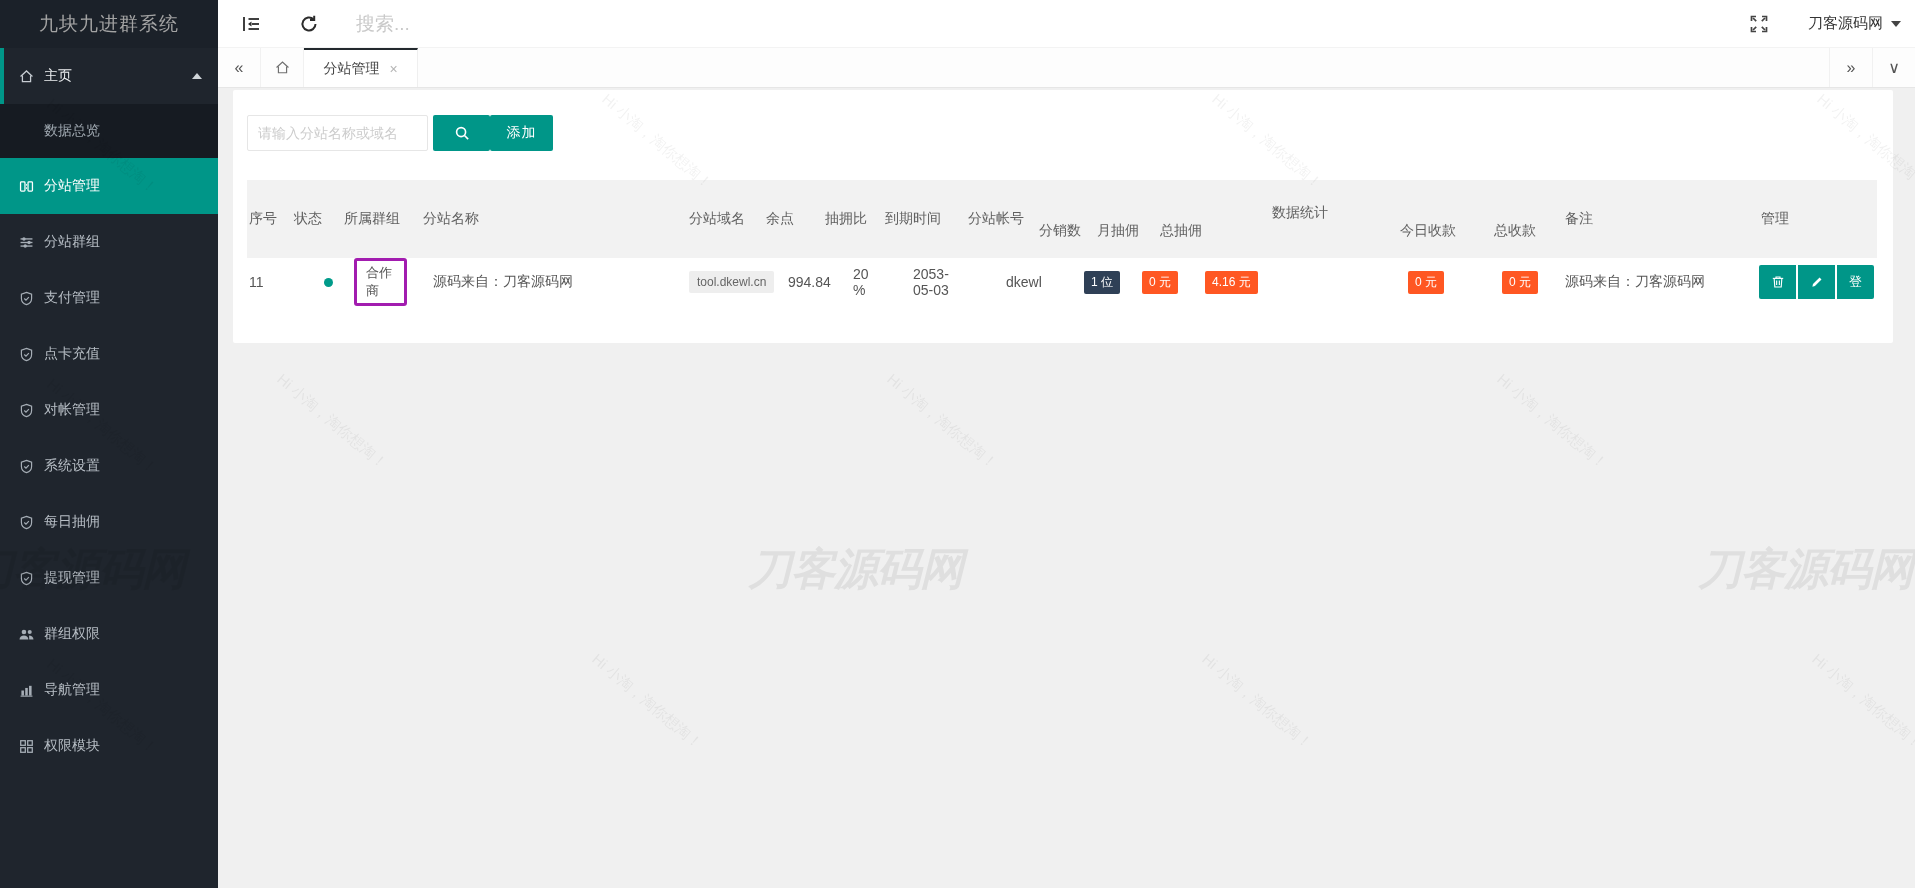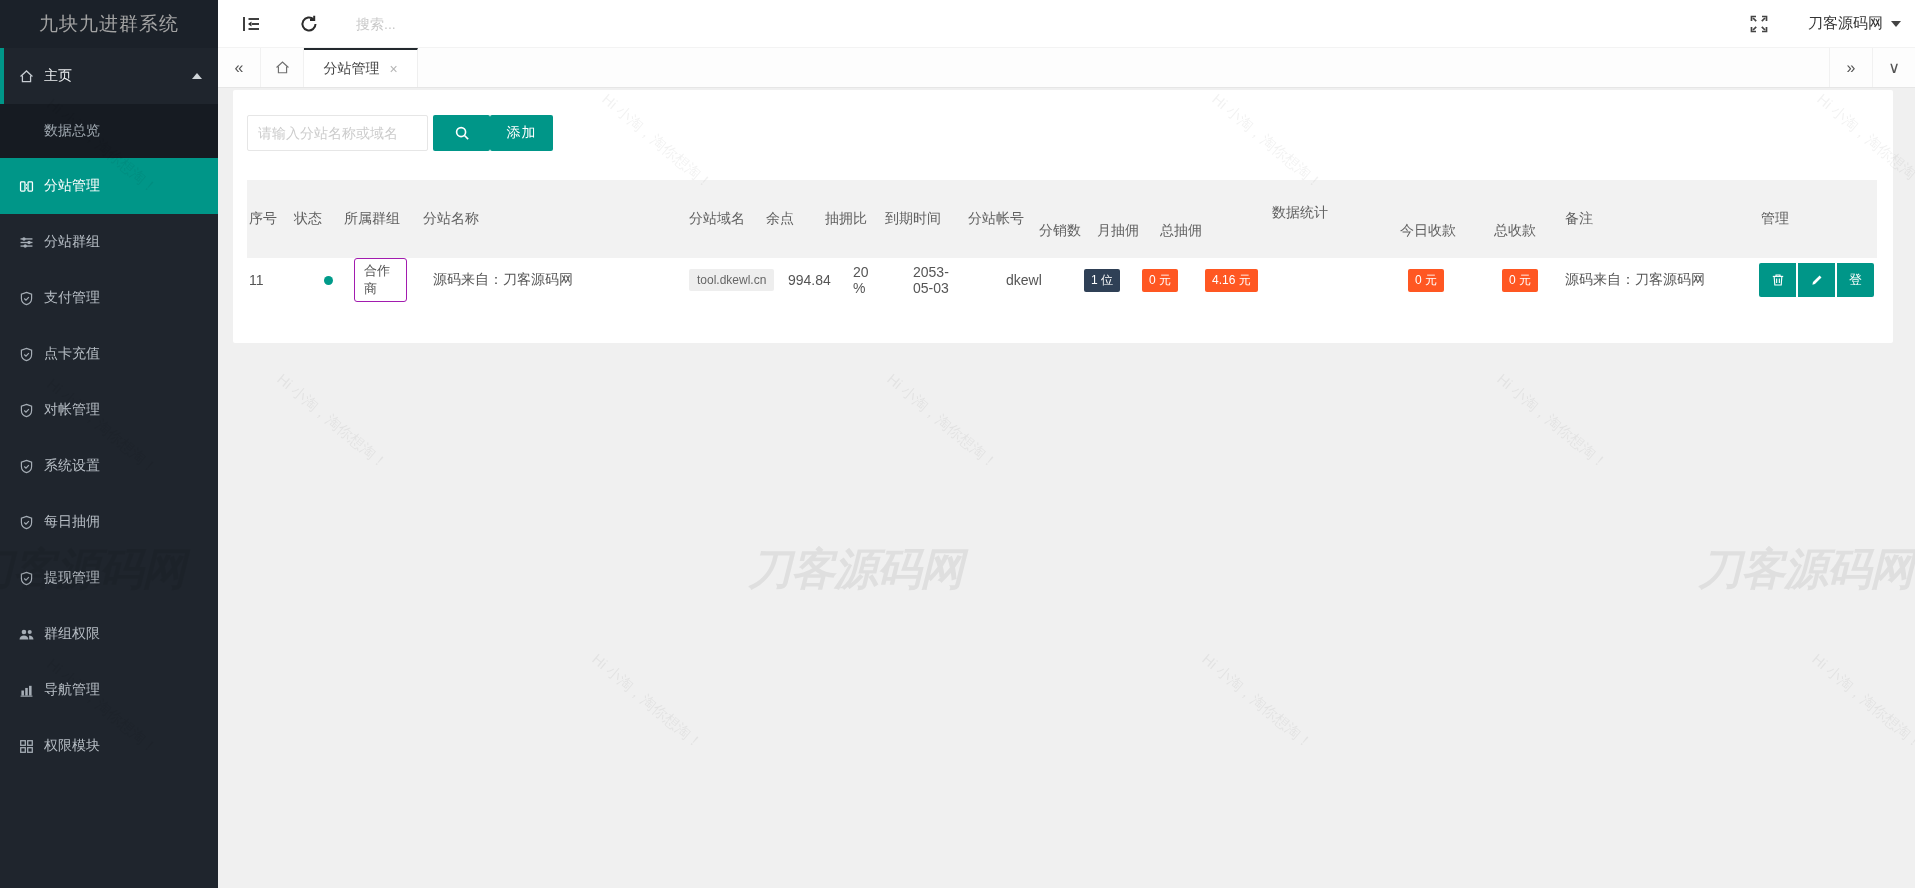--- a/index.html
+++ b/index.html
@@ -27,21 +27,21 @@
 
   
   .main { position:absolute; left:218px; top:0; width:1697px; height:888px; }
 
   .topbar { height:48px; background:#fff; display:flex; align-items:center;
     border-bottom:1px solid #f3f3f3; }
   .tb-icon { width:22px; height:22px; cursor:pointer; }
   .tb-icon svg { width:100%; height:100%; display:block; }
   .tb-burger { margin-left:22px; }
   .tb-refresh { margin-left:36px; }
-  .tb-search { margin-left:36px; border:none; outline:none; font-size:14px;
+  .tb-search { margin-left:36px; border:none; outline:none; font-size:19px;
     width:190px; color:#333; background:transparent; }
   .tb-search::placeholder { color:#c9c9c9; }
   .tb-right { margin-left:auto; display:flex; align-items:center; padding-right:14px; }
   .tb-full { margin-right:38px; }
   .tb-user { display:flex; align-items:center; font-size:15px; color:#333; cursor:pointer; }
   .caret-down { margin-left:8px; width:0; height:0;
     border-left:5px solid transparent; border-right:5px solid transparent;
     border-top:6px solid #444; }
 
   .tabbar { height:40px; background:#FDFDFD; border-bottom:1px solid #E6E6E6;
@@ -77,21 +77,21 @@
     margin:29px 14px 0 14px; }
   thead { background:#F2F2F2; }
   th { font-weight:normal; color:#5F5F5F; font-size:14px; text-align:left;
     padding:0 2px; }
   thead tr.r1 th { height:42px; }
   thead tr.r2 th { height:36px; padding-bottom:8px; vertical-align:top; }
   th.grp { text-align:center; vertical-align:bottom; padding-top:10px; height:42px; }
   td { height:44px; font-size:14px; color:#555; padding:0 2px; vertical-align:middle; }
   .dot { display:inline-block; width:9px; height:9px; border-radius:50%;
     background:#009B8A; margin-left:30px; }
-  .chip-rim { display:inline-block; border:1px solid #a21caf; border-radius:3px;
+  .chip-rim { display:inline-block; border:3px solid #a21caf; border-radius:3px;
     padding:3px 9px; font-size:13px; color:#555; margin-left:10px; }
   .chip-gray { display:inline-block; background:#EEE; border-radius:2px;
     padding:4px 8px; font-size:12px; color:#666; margin-left:12px; }
   .badge { display:inline-block; border-radius:2px; padding:3px 7px; font-size:12px;
     color:#fff; white-space:nowrap; }
   .bg-navy { background:#2F4056; }
   .bg-red { background:#FF5722; }
   .ml-lg { margin-left:45px; } .ml-sm { margin-left:8px; }
   .pad-a { padding-left:14px; } .pad-b { padding-left:24px; }
   .pad-c { padding-left:30px; } .pad-d { padding-left:40px; }

